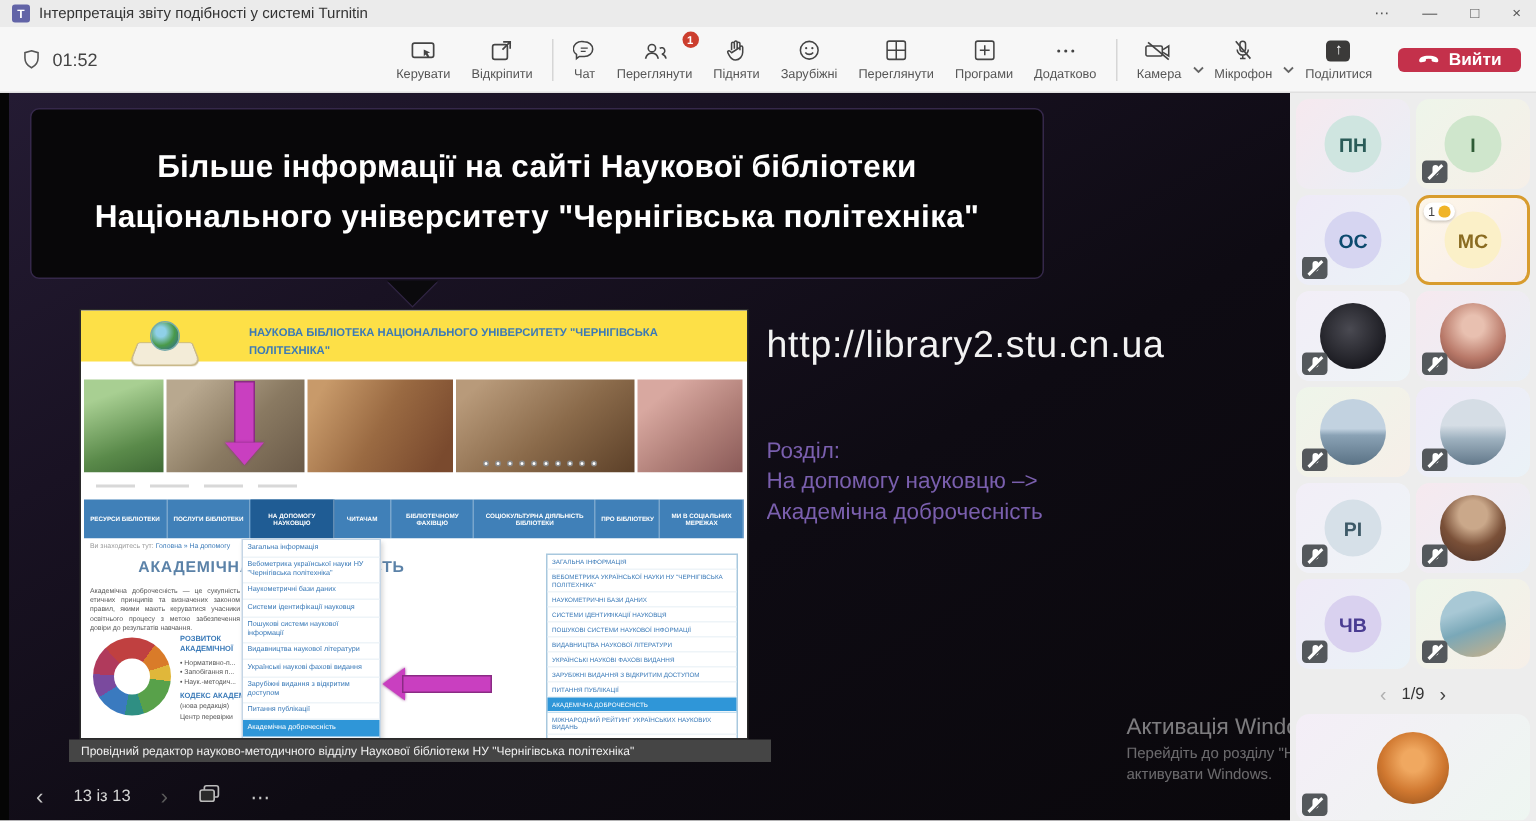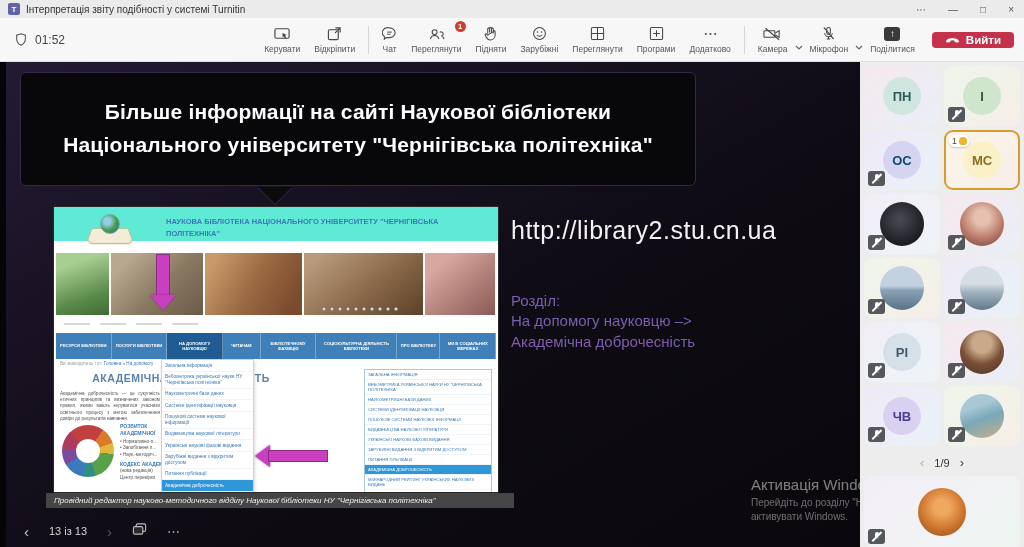--- a/index.html
+++ b/index.html
@@ -32,21 +32,21 @@
   .stage { position:relative; width:860px; height:485px; overflow:hidden;
            background:linear-gradient(150deg,#241b33 0%,#191223 28%,#0e0b13 60%,#0a080c 100%);
            border-left:6px solid #050505; }
 
   .title-box { position:absolute; left:14px; top:10px; width:676px; height:114px; background:#080709; border:1px solid #35284a; border-radius:6px; display:flex; align-items:center; justify-content:center; }
   .title-text { color:#fff; font-weight:bold; font-size:21px; line-height:1.55; text-align:center; letter-spacing:.2px; }
   .pointer { position:absolute; left:252px; top:125px; width:0; height:0; border-left:17px solid transparent; border-right:17px solid transparent; border-top:17px solid #0b0a0d; filter:drop-shadow(0 1px 0 #35284a); }
 
   
   .site-shot { position:absolute; left:48px; top:145px; width:444px; height:285px; background:#fff; overflow:hidden; box-shadow:0 0 0 1px #2a2a2a; }
-  .ss-header { position:absolute; top:0; left:0; right:0; height:34px; background:#5eead4; }
+  .ss-header { position:absolute; top:0; left:0; right:0; height:34px; background:#fde047; }
   .logo { position:absolute; left:33px; top:7px; width:46px; height:32px; }
   .logo .book { position:absolute; bottom:2px; left:2px; width:42px; height:18px; background:#f3ecd8; border:1px solid #c9b98a; border-radius:2px 2px 6px 6px; transform:perspective(30px) rotateX(30deg); }
   .logo .globe { position:absolute; left:13px; top:0; width:20px; height:20px; border-radius:50%; background:radial-gradient(circle at 35% 35%, #8fd0e8 20%, #4a9a4a 55%, #2e6e8e 90%); border:1px solid #7aa; }
   .ss-title { position:absolute; left:112px; top:9px; width:310px; font-size:7.5px; font-weight:bold; color:#3c7ab5; line-height:1.6; }
   .ss-banner { position:absolute; top:46px; left:2px; right:2px; height:62px; display:flex; gap:2px; }
   .ss-banner .ph { height:100%; }
   .ph1 { width:12%; background:linear-gradient(160deg,#a8cf92 20%,#5a8a4a 70%,#3f6a35); }
   .ph2 { width:21%; background:linear-gradient(135deg,#b8a88f 15%,#8a7a62 55%,#6a5a48); }
   .ph3 { width:22%; background:linear-gradient(120deg,#c89a6a 10%,#9a6a42 50%,#7a4a2e 90%); }
   .ph4 { width:27%; background:linear-gradient(140deg,#b89a7a 10%,#8a6a4a 55%,#5c4028); position:relative; }
@@ -76,21 +76,21 @@
   .dropdown { position:absolute; top:0; left:105px; width:93px; background:#fff; border:1px solid #c5d5e5; box-shadow:1px 2px 3px rgba(0,0,0,.15); z-index:2; }
   .dd-item { padding:2.5px 3px; font-size:4.8px; color:#3a7ab8; line-height:1.15; border-bottom:1px solid #eef4f8; }
   .dd-item.hl { background:#2f96d8; color:#fff; }
   .menubox { position:absolute; top:10px; left:308px; width:128px; background:#fff; border:1px solid #a8c8de; z-index:2; }
   .mb-item { padding:2px 3px; font-size:4.2px; color:#3a7ab8; line-height:1.2; text-transform:uppercase; border-bottom:1px solid #eef4f8; }
   .mb-item.hl { background:#2f96d8; color:#fff; }
   .big-arrow { position:absolute; top:86px; left:199px; width:74px; height:22px; z-index:3; }
   .big-arrow .head { position:absolute; left:0; top:0; width:0; height:0; border-top:11px solid transparent; border-bottom:11px solid transparent; border-right:15px solid #c93fc0; filter:drop-shadow(0 0 1px #8a2b84); }
   .big-arrow .shaft { position:absolute; left:14px; top:6px; width:58px; height:10px; background:#c93fc0; box-shadow:0 0 0 1px #8a2b84; }
 
-  .caption-bar { position:absolute; left:40px; top:431px; width:468px; height:15px; background:#454545; color:#f0f0f0; font-size:8px; line-height:15px; padding-left:8px; white-space:nowrap; overflow:hidden;font-style:italic; }
+  .caption-bar { position:absolute; left:40px; top:431px; width:468px; height:15px; background:#454545; color:#f0f0f0; font-size:8px; line-height:15px; padding-left:8px; white-space:nowrap; overflow:hidden; }
 
   
   .links { position:absolute; left:505px; top:154px; width:350px; }
   .url-main { color:#f2f2f2; font-size:25px; letter-spacing:.5px; }
   .section { margin-top:46px; color:#7a5fae; font-size:15px; line-height:1.35; }
   .url-long { margin-top:26px; color:#ececec; font-size:15px; line-height:1.35; letter-spacing:.3px; }
 
   
   .watermark { position:absolute; left:745px; top:414px; width:220px; color:rgba(240,240,240,.5); }
   .wm1 { font-size:15px; }

